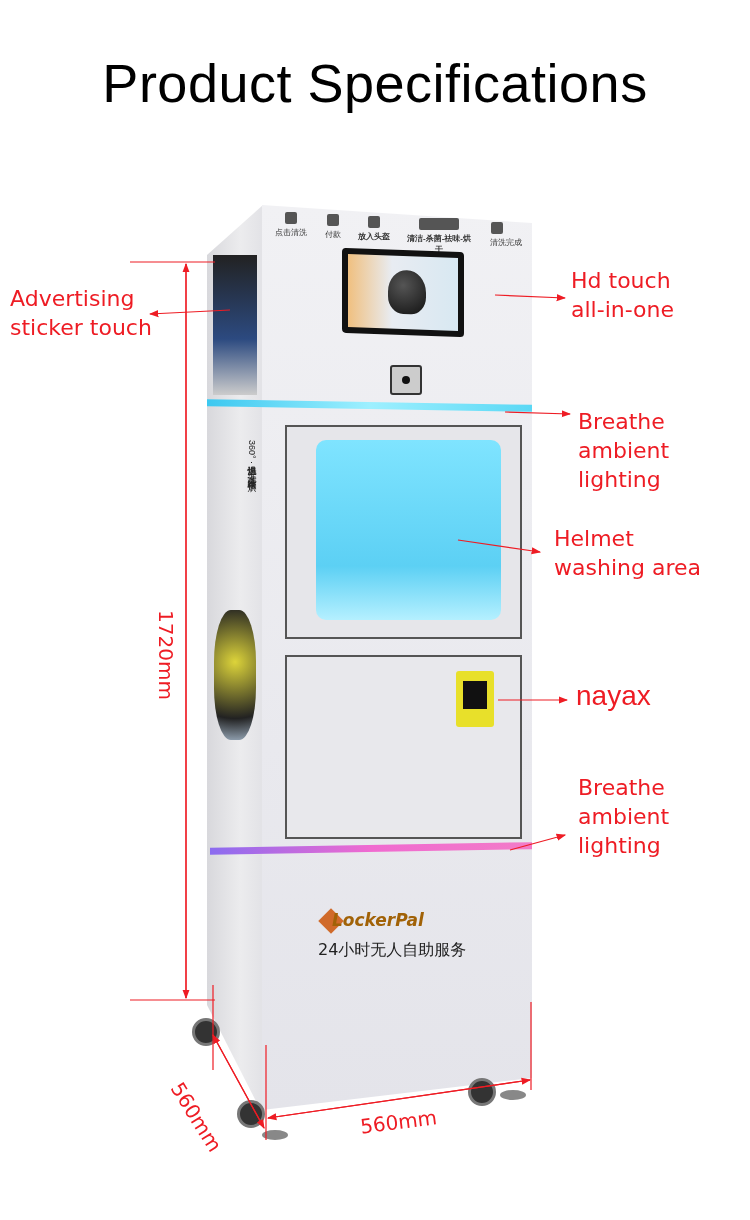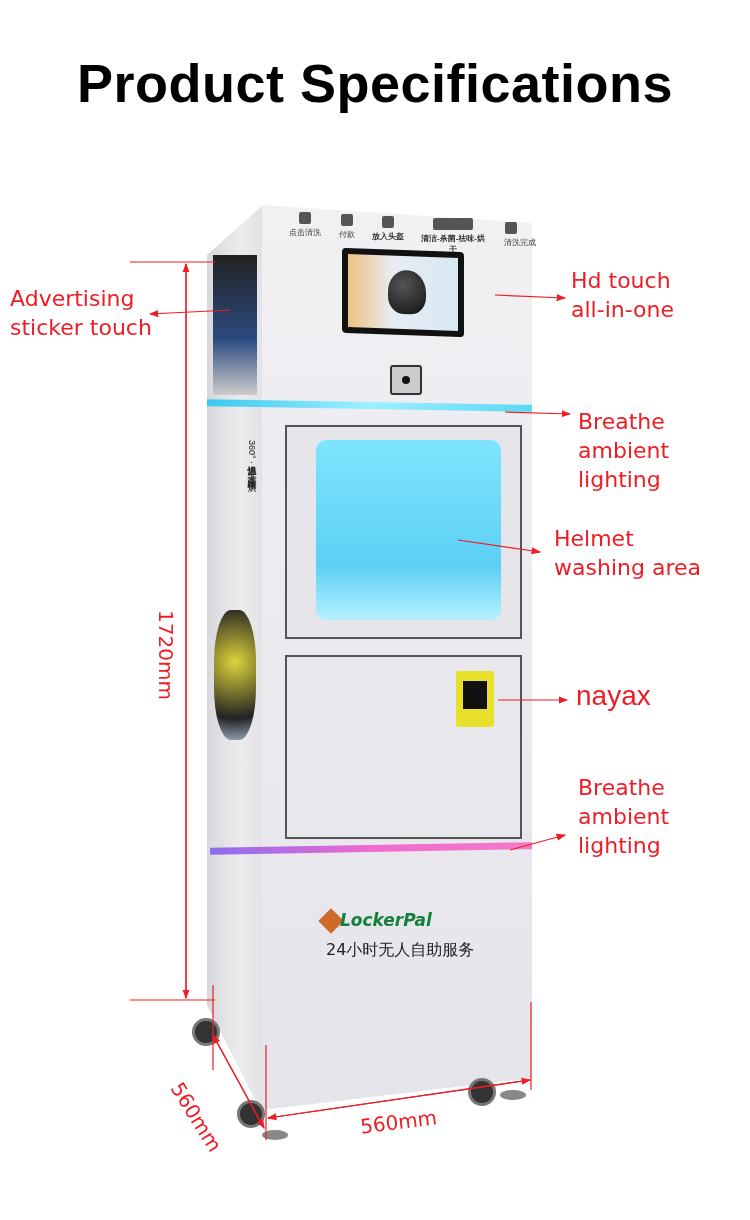--- a/index.html
+++ b/index.html
@@ -1,42 +1,42 @@
 <!DOCTYPE html>
 <html><head>
 <meta charset="utf-8">
 <style>
   html,body{margin:0;padding:0;background:#ffffff;}
   body{width:750px;height:1220px;position:relative;overflow:hidden;font-family:"Liberation Sans",sans-serif;}
-  .title{position:absolute;left:0;top:52px;width:750px;text-align:center;font-family:"Liberation Sans",sans-serif;font-weight:bold;font-size:54px;color:#000;letter-spacing:0.5px;}
+  .title{position:absolute;left:0;top:52px;width:750px;text-align:center;font-family:"Liberation Sans",sans-serif;font-weight:normal;font-size:54px;color:#000;letter-spacing:0.5px;}
   .lbl{position:absolute;color:#ee1c24;font-family:"DejaVu Sans",sans-serif;font-size:22px;line-height:29px;}
   .lbl-bold{position:absolute;color:#ee1c24;font-family:"Liberation Sans",sans-serif;font-weight:normal;font-size:28px;}
   .dim{position:absolute;color:#ee1c24;font-family:"DejaVu Sans",sans-serif;font-size:20px;}
   svg.overlay{position:absolute;left:0;top:0;}
   
   .side{position:absolute;left:207px;top:205px;width:56px;height:910px;background:linear-gradient(90deg,#d8d8dc,#ececee 60%,#e2e2e6);clip-path:polygon(0 50px,56px 0,56px 910px,0 800px);}
   .front{position:absolute;left:262px;top:205px;width:270px;height:905px;background:linear-gradient(180deg,#f1f1f4,#e9e9ee 60%,#e4e4ea);clip-path:polygon(0 0,270px 18px,270px 873px,0 905px);}
-  .icons-row{position:absolute;left:280px;top:208px;width:250px;height:40px;}
+  .icons-row{position:absolute;left:266px;top:208px;width:250px;height:40px;}
   .ic{position:absolute;font-size:8px;color:#333;text-align:center;width:50px;}
   .ic .g{display:block;margin:0 auto 3px;width:12px;height:12px;background:#555;border-radius:2px;}
   .screen{position:absolute;left:342px;top:250px;width:122px;height:85px;background:#111;border-radius:4px;transform:skewY(2deg);}
   .screen-inner{position:absolute;left:6px;top:6px;right:6px;bottom:6px;background:linear-gradient(90deg,#f0c080,#e8ecf2 40%,#d8e8f2);}
   .helmet{position:absolute;left:40px;top:14px;width:38px;height:44px;border-radius:50% 50% 40% 40%;background:radial-gradient(circle at 40% 35%,#555,#111);}
   .scanner{position:absolute;left:390px;top:365px;width:28px;height:26px;background:#ccc;border:2px solid #333;border-radius:3px;}
   .scanner::after{content:"";position:absolute;left:10px;top:9px;width:8px;height:8px;border-radius:50%;background:#111;}
   .cyan-strip{position:absolute;left:207px;top:402px;width:325px;height:7px;background:linear-gradient(90deg,#3cc8f0,#9ef0ff,#5ad8f5);transform:skewY(1deg);}
   .wash-door{position:absolute;left:285px;top:425px;width:233px;height:210px;border:2px solid #555;background:#e6e6ea;}
   .wash-glow{position:absolute;left:316px;top:440px;width:185px;height:180px;border-radius:10px;background:linear-gradient(180deg,#7fe4ff,#5cd0f4 70%,#b5f0ff);}
   .lower-door{position:absolute;left:285px;top:655px;width:233px;height:180px;border:2px solid #555;background:#e8e8ec;}
   .nayax{position:absolute;left:456px;top:671px;width:38px;height:56px;background:#e8e02a;border-radius:3px;}
   .nayax::after{content:"";position:absolute;left:7px;top:10px;width:24px;height:28px;background:#111;}
   .pink-strip{position:absolute;left:210px;top:845px;width:322px;height:7px;background:linear-gradient(90deg,#8b6cf0,#f06ad0,#f27cc8);transform:skewY(-1deg);}
-  .brand{position:absolute;left:340px;top:910px;font-family:"DejaVu Sans",sans-serif;font-style:italic;font-weight:bold;font-size:17px;color:#15803d;}
+  .brand{position:absolute;left:332px;top:910px;font-family:"DejaVu Sans",sans-serif;font-style:italic;font-weight:bold;font-size:17px;color:#a16207;}
   .brand-logo{position:absolute;left:322px;top:912px;width:18px;height:18px;background:#d06a2a;transform:rotate(45deg);}
-  .service{position:absolute;left:318px;top:940px;font-family:"DejaVu Sans",sans-serif;font-size:16px;color:#222;margin-left:8px;}
+  .service{position:absolute;left:318px;top:940px;font-family:"DejaVu Sans",sans-serif;font-size:16px;color:#222;}
   .wheel{position:absolute;width:22px;height:22px;border-radius:50%;background:#333;border:3px solid #777;}
   .foot{position:absolute;width:26px;height:10px;border-radius:50%;background:#888;}
   .side-text{position:absolute;left:208px;top:440px;width:50px;font-size:9px;color:#222;writing-mode:vertical-rl;}
   .side-sticker{position:absolute;left:213px;top:255px;width:44px;height:140px;background:linear-gradient(180deg,#222,#2c4a80 60%,#ccc);}
   .side-helmet{position:absolute;left:214px;top:610px;width:42px;height:130px;border-radius:40%;background:radial-gradient(circle at 50% 40%,#ddd43a,#222 70%,#9ab);}
 </style>
 </head>
 <body>
 
 <div class="title">Product Specifications</div>

